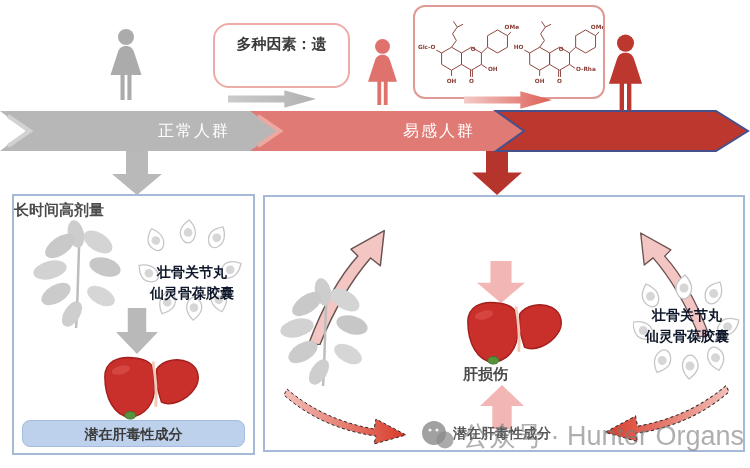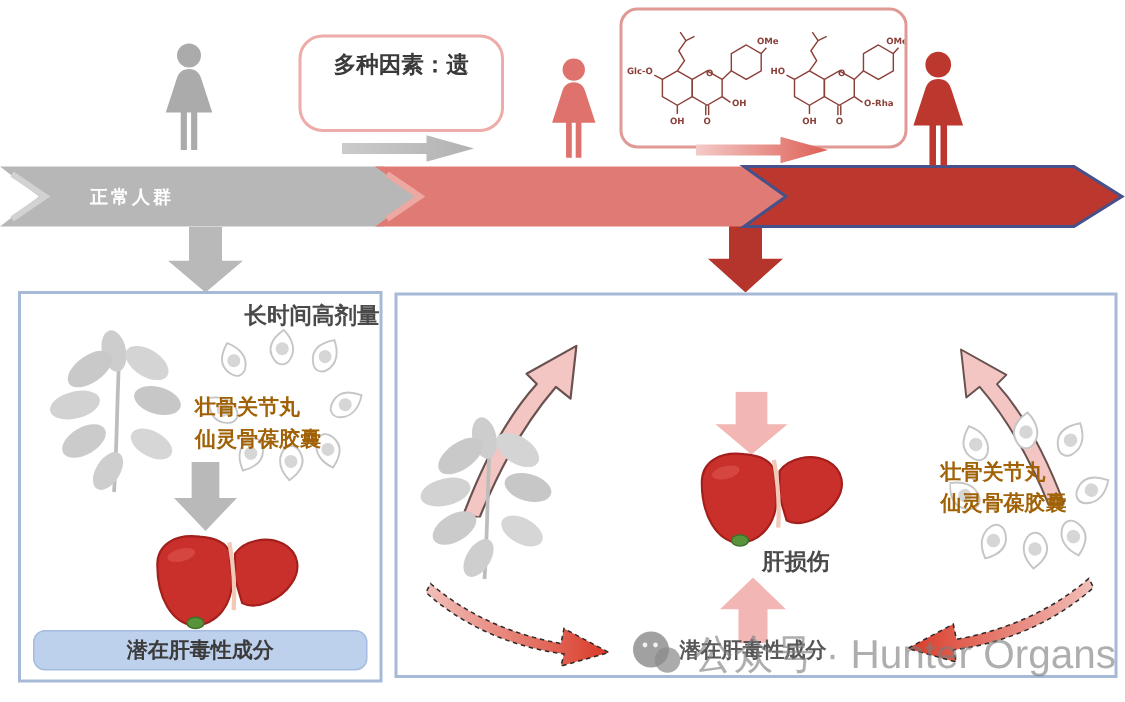--- a/index.html
+++ b/index.html
@@ -1,29 +1,29 @@
 <!DOCTYPE html>
 <html><head>
 <meta charset="utf-8">
 <style>
   html,body{margin:0;padding:0;background:#ffffff;}
   #canvas{position:relative;width:750px;height:468px;background:#ffffff;overflow:hidden;
           font-family:"Liberation Serif","DejaVu Serif",serif;}
   .abs{position:absolute;}
-  .band-label{position:absolute;top:119px;height:24px;line-height:24px;text-align:left;
-              color:#ffffff;font-weight:bold;font-size:12px;letter-spacing:2px;z-index:6;}
+  .band-label{position:absolute;top:119px;height:24px;line-height:24px;text-align:right;
+              color:#ffffff;font-weight:normal;font-size:16px;letter-spacing:2px;z-index:6;}
   .round-note{background:#ffffff;border:2px solid #edaca8;border-radius:16px;box-sizing:border-box;
               text-align:center;color:#3a3a3a;font-weight:bold;font-size:15px;line-height:23px;}
   .blue-box{background:#bed1ec;border:1px solid #a4bcdf;border-radius:8px;box-sizing:border-box;
             text-align:center;color:#3b3b3b;font-weight:bold;}
   .panel{position:absolute;border:2px solid #a6bad8;background:#ffffff;box-sizing:border-box;}
   .arrow-down{clip-path:polygon(28% 0,72% 0,72% 52%,100% 52%,50% 100%,0 52%,28% 52%);}
   .arrow-up{clip-path:polygon(50% 0,100% 48%,72% 48%,72% 100%,28% 100%,28% 48%,0 48%);}
   .arrow-right{clip-path:polygon(0 32%,64% 32%,64% 6%,100% 50%,64% 94%,64% 68%,0 68%);}
-  .drug-text{position:absolute;font-size:14px;font-weight:bold;color:#a16207;
+  .drug-text{position:absolute;text-align:center;font-size:14px;font-weight:bold;color:#0f172a;
              line-height:21px;z-index:4;}
   .cn{font-family:"Liberation Serif","DejaVu Serif",serif;}
   .watermark{position:absolute;left:420px;top:418px;display:flex;align-items:center;gap:6px;
              z-index:50;pointer-events:none;}
   .watermark .wm-text{font-family:"Liberation Sans","DejaVu Sans",sans-serif;
              font-size:27px;color:rgba(125,125,125,0.62);white-space:nowrap;}
   svg text{font-family:"DejaVu Sans",sans-serif;}
 </style>
 </head>
 <body>
@@ -79,21 +79,21 @@
       <g id="reddash">
         <path d="M5,4 C28,24 58,38 92,44 L94,34 L124,50 L92,59 L94,51 C56,46 24,30 2,10 Z" fill="url(#redgrad)" stroke="#2a2a2a" stroke-width="1" stroke-dasharray="3,2.5"></path>
       </g>
     </defs>
   </svg>
 
   <svg class="abs" style="left:104px;top:27px;z-index:5" width="44" height="76" viewBox="0 0 44 74">
     <use href="#person" fill="#ababab"></use>
   </svg>
 
-  <div class="abs round-note" style="left:199px;top:23px;width:137px;height:65px;padding-top:8px;z-index:5">
+  <div class="abs round-note" style="left:213px;top:23px;width:137px;height:65px;padding-top:8px;z-index:5">
     <div>多种因素：遗</div>
   </div>
 
   <div class="abs arrow-right" style="left:228px;top:89px;width:88px;height:20px;z-index:5;
        background:linear-gradient(90deg,#cbcbcb,#b2b2b2)"></div>
 
   <svg class="abs" style="left:362px;top:37px;z-index:5" width="41" height="71" viewBox="0 0 44 74">
     <use href="#person" fill="#e0726d"></use>
   </svg>
 
@@ -157,26 +157,27 @@
   </svg>
 
   <svg class="abs" style="left:0;top:108px;z-index:3" width="750" height="46" viewBox="0 0 750 46">
     <polygon points="0,3 256,3 290,23 256,43 0,43 26,23" fill="#b7b7b7"></polygon>
     <polyline points="8,8 30,23 8,38" stroke="#d2d2d2" stroke-width="4" fill="none"></polyline>
     <polygon points="250,3 500,3 534,23 500,43 250,43 278,23" fill="#e07a74"></polygon>
     <polyline points="258,8 280,23 258,38" stroke="#eda8a2" stroke-width="4" fill="none"></polyline>
     <polygon points="496,3 716,3 748,23 716,43 496,43 524,23" fill="#bc372e" stroke="#46518b" stroke-width="2"></polygon>
   </svg>
   <div class="band-label cn" style="left:60px;width:170px">正常人群</div>
+  <div class="band-label cn" style="left:305px;width:170px">易感人群</div>
 
   <div class="abs arrow-down" style="left:112px;top:151px;width:50px;height:44px;background:#b9b9b9;z-index:2"></div>
   <div class="abs arrow-down" style="left:472px;top:148px;width:50px;height:47px;background:#b5352c;z-index:2"></div>
 
   <div class="panel" style="left:12px;top:194px;width:243px;height:261px">
-    <div class="abs cn" style="left:0;top:5px;width:100%;text-align:right;font-size:15px;
+    <div class="abs cn" style="left:0;top:5px;width:100%;text-align:left;font-size:15px;
          font-weight:bold;color:#4a4a4a">长时间高剂量</div>
 
     <svg class="abs" style="left:12px;top:24px" width="108" height="112" viewBox="0 0 108 112">
       <use href="#plant"></use>
     </svg>
 
     <svg class="abs" style="left:122px;top:22px" width="112" height="106" viewBox="0 0 110 110">
       <use href="#seedcluster"></use>
     </svg>
 
@@ -216,21 +217,21 @@
       <use href="#seedcluster"></use>
     </svg>
     <div class="drug-text cn" style="left:362px;top:108px;width:120px">
       <div>壮骨关节丸</div>
       <div>仙灵骨葆胶囊</div>
     </div>
 
     <svg class="abs" style="left:198px;top:102px" width="104" height="66" viewBox="0 0 106 70">
       <use href="#liver"></use>
     </svg>
-    <div class="abs cn" style="left:184px;top:168px;width:104px;text-align:right;font-size:15px;
+    <div class="abs cn" style="left:198px;top:168px;width:104px;text-align:left;font-size:15px;
          font-weight:bold;color:#4a4a4a">肝损伤</div>
 
     <div class="abs arrow-up" style="left:215px;top:188px;width:44px;height:44px;background:#f2b6b4"></div>
 
     <div class="abs cn" style="left:152px;top:228px;width:170px;text-align:center;font-size:14px;
          font-weight:bold;color:#575757">潜在肝毒性成分</div>
 
     <svg class="abs" style="left:16px;top:188px" width="132" height="60" viewBox="0 0 130 60">
       <use href="#reddash"></use>
     </svg>

